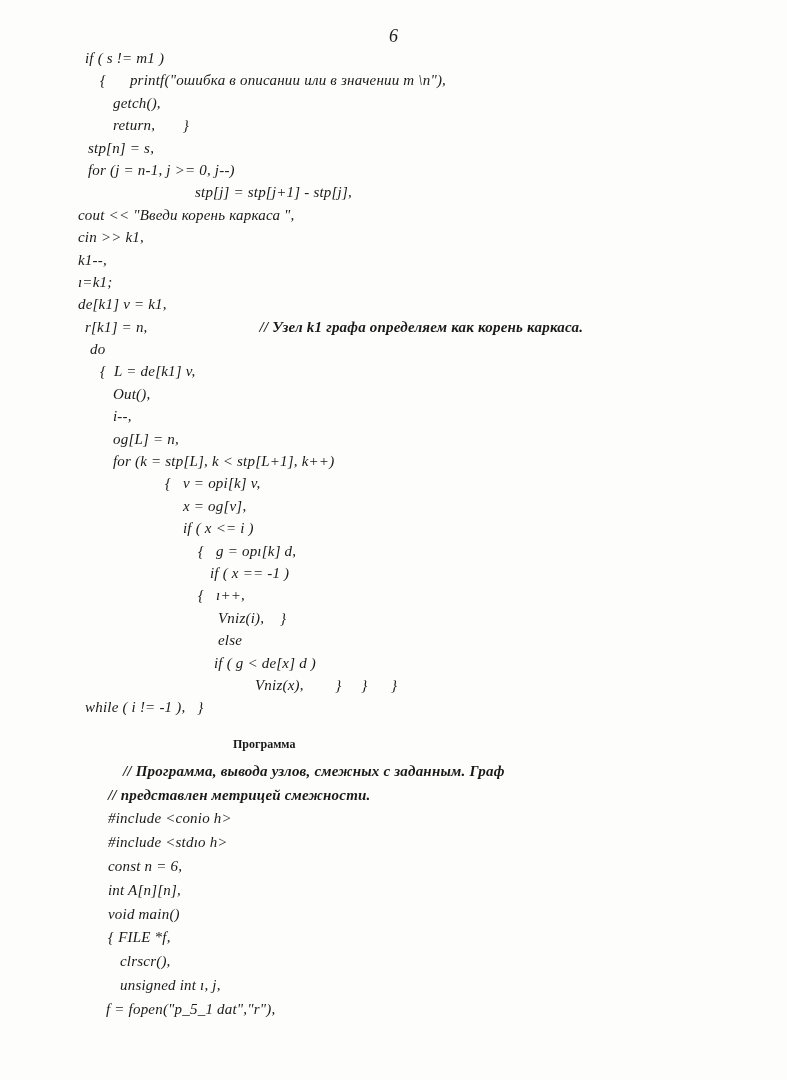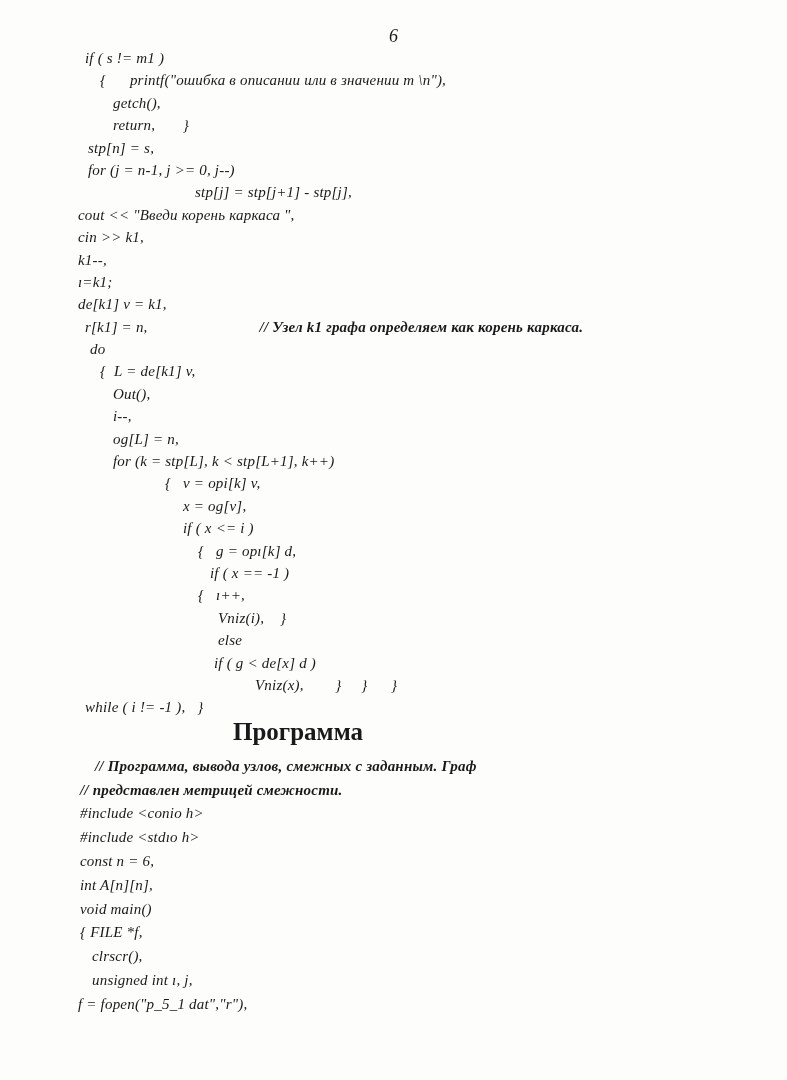--- a/index.html
+++ b/index.html
@@ -29,28 +29,29 @@
     line-height: 22.4px;
     height: 22.4px;
     white-space: pre;
   }
   #code-bottom .line {
     line-height: 23.8px;
     height: 23.8px;
   }
   .line span.b { font-weight: bold; }
   #section-heading {
+    margin-top: 13px;
     padding-left: 233px;
     font-weight: bold;
     font-style: normal;
-    font-size: 25px;
+    font-size: 12px;
     line-height: 25px;
     height: 25px;
   }
-  #code-bottom { margin-top: 11px; }
+  #code-bottom { margin-top: 3px; padding-left: 28px; }
 </style>
 </head>
 <body>
 
 <div id="scan-page">
   <div id="page-number">6</div>
   <div id="code-top" class="code-block"><div class="line" style="padding-left: 85px;"><span>if ( s != m1 )</span></div><div class="line" style="padding-left: 100px;"><span>{      printf("ошибка в описании или в значении m \n"),</span></div><div class="line" style="padding-left: 113px;"><span>getch(),</span></div><div class="line" style="padding-left: 113px;"><span>return,       }</span></div><div class="line" style="padding-left: 88px;"><span>stp[n] = s,</span></div><div class="line" style="padding-left: 88px;"><span>for (j = n-1, j &gt;= 0, j--)</span></div><div class="line" style="padding-left: 195px;"><span>stp[j] = stp[j+1] - stp[j],</span></div><div class="line" style="padding-left: 78px;"><span>cout &lt;&lt; "Введи корень каркаса ",</span></div><div class="line" style="padding-left: 78px;"><span>cin &gt;&gt; k1,</span></div><div class="line" style="padding-left: 78px;"><span>k1--,</span></div><div class="line" style="padding-left: 78px;"><span>ı=k1;</span></div><div class="line" style="padding-left: 78px;"><span>de[k1] v = k1,</span></div><div class="line" style="padding-left: 85px;"><span>r[k1] = n,</span><span class="b" style="margin-left: 112px;">// Узел k1 графа определяем как корень каркаса.</span></div><div class="line" style="padding-left: 90px;"><span>do</span></div><div class="line" style="padding-left: 100px;"><span>{  L = de[k1] v,</span></div><div class="line" style="padding-left: 113px;"><span>Out(),</span></div><div class="line" style="padding-left: 113px;"><span>i--,</span></div><div class="line" style="padding-left: 113px;"><span>og[L] = n,</span></div><div class="line" style="padding-left: 113px;"><span>for (k = stp[L], k &lt; stp[L+1], k++)</span></div><div class="line" style="padding-left: 165px;"><span>{   v = opi[k] v,</span></div><div class="line" style="padding-left: 183px;"><span>x = og[v],</span></div><div class="line" style="padding-left: 183px;"><span>if ( x &lt;= i )</span></div><div class="line" style="padding-left: 198px;"><span>{   g = opı[k] d,</span></div><div class="line" style="padding-left: 210px;"><span>if ( x == -1 )</span></div><div class="line" style="padding-left: 198px;"><span>{   ı++,</span></div><div class="line" style="padding-left: 218px;"><span>Vniz(i),    }</span></div><div class="line" style="padding-left: 218px;"><span>else</span></div><div class="line" style="padding-left: 214px;"><span>if ( g &lt; de[x] d )</span></div><div class="line" style="padding-left: 255px;"><span>Vniz(x),        }     }      }</span></div><div class="line" style="padding-left: 85px;"><span>while ( i != -1 ),   }</span></div></div>
   <div id="section-heading">Программа</div>
   <div id="code-bottom" class="code-block"><div class="line" style="padding-left: 95px;"><span class="b">// Программа, вывода узлов, смежных с заданным. Граф</span></div><div class="line" style="padding-left: 80px;"><span class="b">// представлен метрицей смежности.</span></div><div class="line" style="padding-left: 80px;"><span>#include &lt;conio h&gt;</span></div><div class="line" style="padding-left: 80px;"><span>#include &lt;stdıo h&gt;</span></div><div class="line" style="padding-left: 80px;"><span>const n = 6,</span></div><div class="line" style="padding-left: 80px;"><span>int A[n][n],</span></div><div class="line" style="padding-left: 80px;"><span>void main()</span></div><div class="line" style="padding-left: 80px;"><span>{ FILE *f,</span></div><div class="line" style="padding-left: 92px;"><span>clrscr(),</span></div><div class="line" style="padding-left: 92px;"><span>unsigned int ı, j,</span></div><div class="line" style="padding-left: 78px;"><span>f = fopen("p_5_1 dat","r"),</span></div></div>
 </div>

